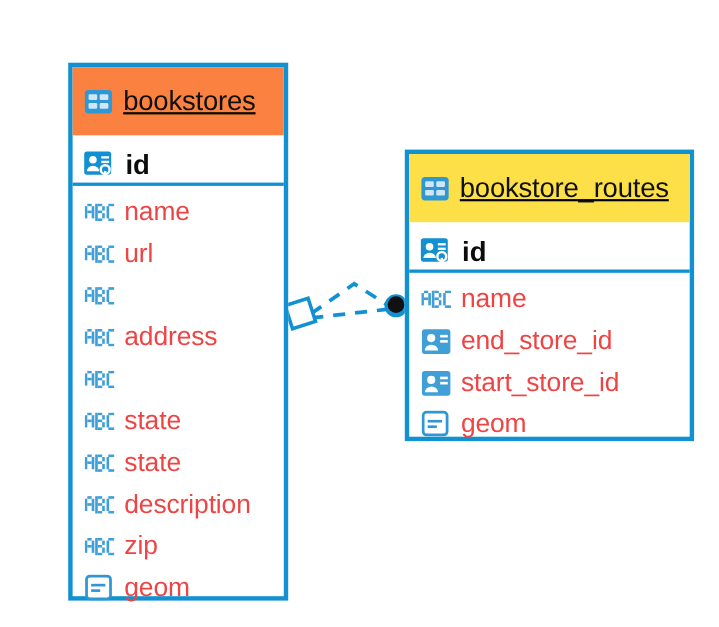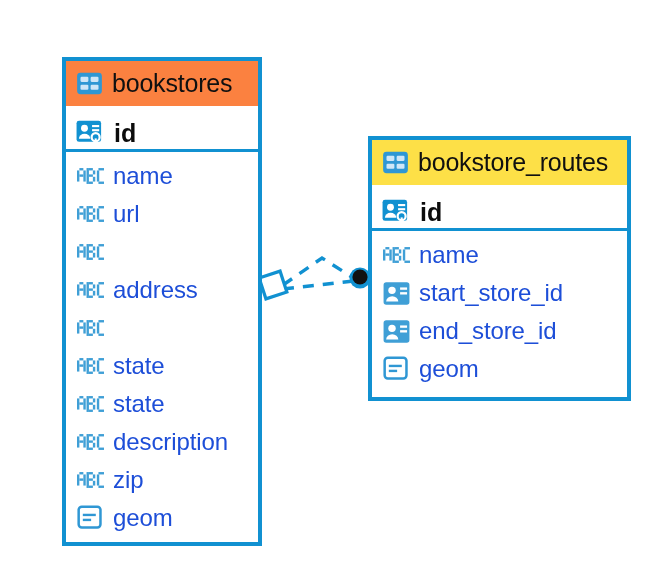--- a/index.html
+++ b/index.html
@@ -23,23 +23,24 @@
   .entity {
     position: absolute;
     box-sizing: border-box;
     border: 4px solid #1191d1;
     background: #ffffff;
   }
   .entity-header {
     display: flex;
     align-items: center;
     box-sizing: border-box;
-    height: 45px;
+    height: 62px;
     padding: 0 8px 0 10px;
     gap: 9px;
+    text-decoration: underline;
   }
   .entity-header.accent-orange { background: #fb8140; }
   .entity-header.accent-grey  { background: #fde047; }
   .entity-title {
     font-size: 25px;
     color: #101010;
     white-space: nowrap;
     letter-spacing: -0.2px;
   }
 
@@ -62,21 +63,21 @@
   .fields { padding: 5px 0 6px 0; }
   .field-row {
     display: flex;
     align-items: center;
     height: 38px;
     padding: 0 8px 0 11px;
     gap: 9px;
   }
   .field-label {
     font-size: 24px;
-    color: #1d4ed8;
+    color: #ef4444;
     white-space: nowrap;
     letter-spacing: -0.1px;
   }
 
   
   .icon {
     flex: 0 0 auto;
     display: block;
     line-height: 0;
   }
@@ -426,34 +427,34 @@
       <div class="field-row">
         <span class="icon icon-fk">
           <svg viewBox="0 0 24 22" width="27" height="27" xmlns="http://www.w3.org/2000/svg">
             <rect x="0.5" y="1" width="23" height="20" rx="2.4" fill="#3f9fd6"></rect>
             <circle cx="8" cy="8.2" r="3.3" fill="#ffffff"></circle>
             <path d="M2.8 18.2 a5.4 4.7 0 0 1 10.8 0 z" fill="#ffffff"></path>
             <rect x="15.2" y="5.6" width="6.2" height="2.1" fill="#ffffff"></rect>
             <rect x="15.2" y="9.8" width="6.2" height="2.1" fill="#ffffff"></rect>
           </svg>
         </span>
-        <span class="field-label">start_store_id</span>
+        <span class="field-label">end_store_id</span>
       </div>
 
       <div class="field-row">
         <span class="icon icon-fk">
           <svg viewBox="0 0 24 22" width="27" height="27" xmlns="http://www.w3.org/2000/svg">
             <rect x="0.5" y="1" width="23" height="20" rx="2.4" fill="#3f9fd6"></rect>
             <circle cx="8" cy="8.2" r="3.3" fill="#ffffff"></circle>
             <path d="M2.8 18.2 a5.4 4.7 0 0 1 10.8 0 z" fill="#ffffff"></path>
             <rect x="15.2" y="5.6" width="6.2" height="2.1" fill="#ffffff"></rect>
             <rect x="15.2" y="9.8" width="6.2" height="2.1" fill="#ffffff"></rect>
           </svg>
         </span>
-        <span class="field-label">end_store_id</span>
+        <span class="field-label">start_store_id</span>
       </div>
 
       <div class="field-row">
         <span class="icon icon-geom">
           <svg viewBox="0 0 26 25" width="27" height="26" xmlns="http://www.w3.org/2000/svg">
             <rect x="1.6" y="1.6" width="21" height="20" rx="3" fill="#ffffff" stroke="#2f97d4" stroke-width="2.4"></rect>
             <rect x="5.6" y="8.4" width="12.5" height="2.3" fill="#2f97d4"></rect>
             <rect x="5.6" y="13.2" width="8" height="2.3" fill="#2f97d4"></rect>
           </svg>
         </span>

